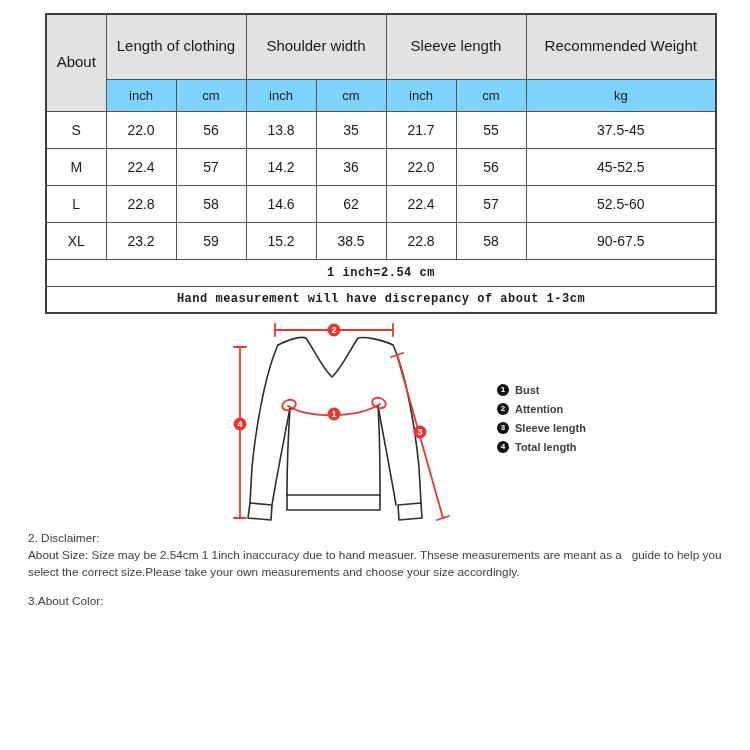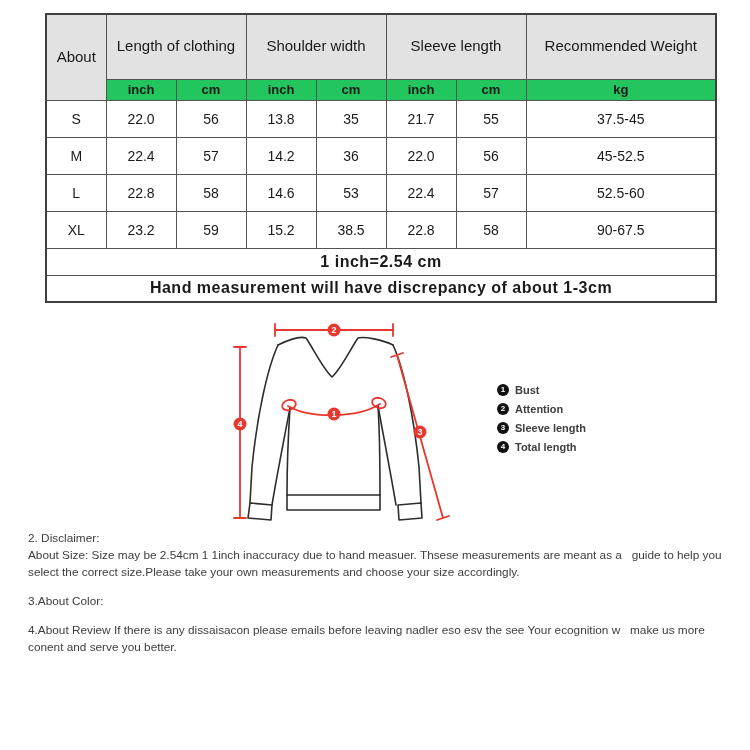--- a/index.html
+++ b/index.html
@@ -5,25 +5,25 @@
   html,body{margin:0;padding:0;background:#ffffff;}
   #page{position:relative;width:750px;height:750px;background:#ffffff;overflow:hidden;
         font-family:"Liberation Sans",sans-serif;color:#1a1a1a;}
 
   
   #size-table{position:absolute;left:45px;top:13px;width:670px;border-collapse:collapse;
               table-layout:fixed;border:2px solid #3f3f3f;}
   #size-table td,#size-table th{border:1px solid #545454;text-align:center;vertical-align:middle;
               padding:0;box-sizing:border-box;background:#ffffff;}
   #size-table .hd{background:#e2e2e2;font-weight:normal;font-size:15px;line-height:1.25;}
-  #size-table .sub{background:#22c55e;font-weight:bold;font-size:13px;height:21px;}
+  #size-table .sub{background:#7dd3fc;font-weight:normal;font-size:13px;height:32px;}
   #size-table .r1{height:65px;}
   #size-table .data td{height:37px;font-size:14px;}
-  #size-table .note td{height:27px;font-family:Liberation Sans, sans-serif;
-              font-weight:bold;font-size:16px;letter-spacing:.5px;margin-left:42px;}
+  #size-table .note td{height:27px;font-family:Liberation Mono, monospace;
+              font-weight:bold;font-size:12px;letter-spacing:.5px;margin-left:42px;}
 
   
   #sweater-svg{position:absolute;left:222px;top:317px;width:252px;height:208px;}
   #legend{position:absolute;left:497px;top:380px;}
   .legend-item{display:flex;align-items:center;height:19px;}
   .legend-num{display:inline-flex;align-items:center;justify-content:center;
               width:12px;height:12px;border-radius:50%;background:#111;color:#fff;
               font-size:8px;font-weight:bold;margin-right:6px;flex:0 0 12px;}
   .legend-label{font-size:11px;color:#3e3e3e;font-weight:bold;}
 
@@ -85,21 +85,21 @@
       <td>36</td>
       <td>22.0</td>
       <td>56</td>
       <td>45-52.5</td>
     </tr>
     <tr class="data">
       <td>L</td>
       <td>22.8</td>
       <td>58</td>
       <td>14.6</td>
-      <td>53</td>
+      <td>62</td>
       <td>22.4</td>
       <td>57</td>
       <td>52.5-60</td>
     </tr>
     <tr class="data">
       <td>XL</td>
       <td>23.2</td>
       <td>59</td>
       <td>15.2</td>
       <td>38.5</td>
@@ -203,20 +203,15 @@
     <div class="section">
     </div>
     <div class="section">
       <div class="sec-heading">2. Disclaimer:</div>
       <div class="sec-body">About Size: Size may be 2.54cm 1 1inch inaccuracy due to hand measuer. Thsese measurements are meant as a   guide to help you
 select the correct size.Please take your own measurements and choose your size accordingly.</div>
     </div>
     <div class="section">
       <div class="sec-heading">3.About Color:</div>
     </div>
-    <div class="section">
-
-      <div class="sec-body">4.About Review If there is any dissaisacon please emails before leaving nadler eso esv the see Your ecognition w   make us more
-conent and serve you better.</div>
-    </div>
   </div>
 
 </div>
 
 </body></html>

